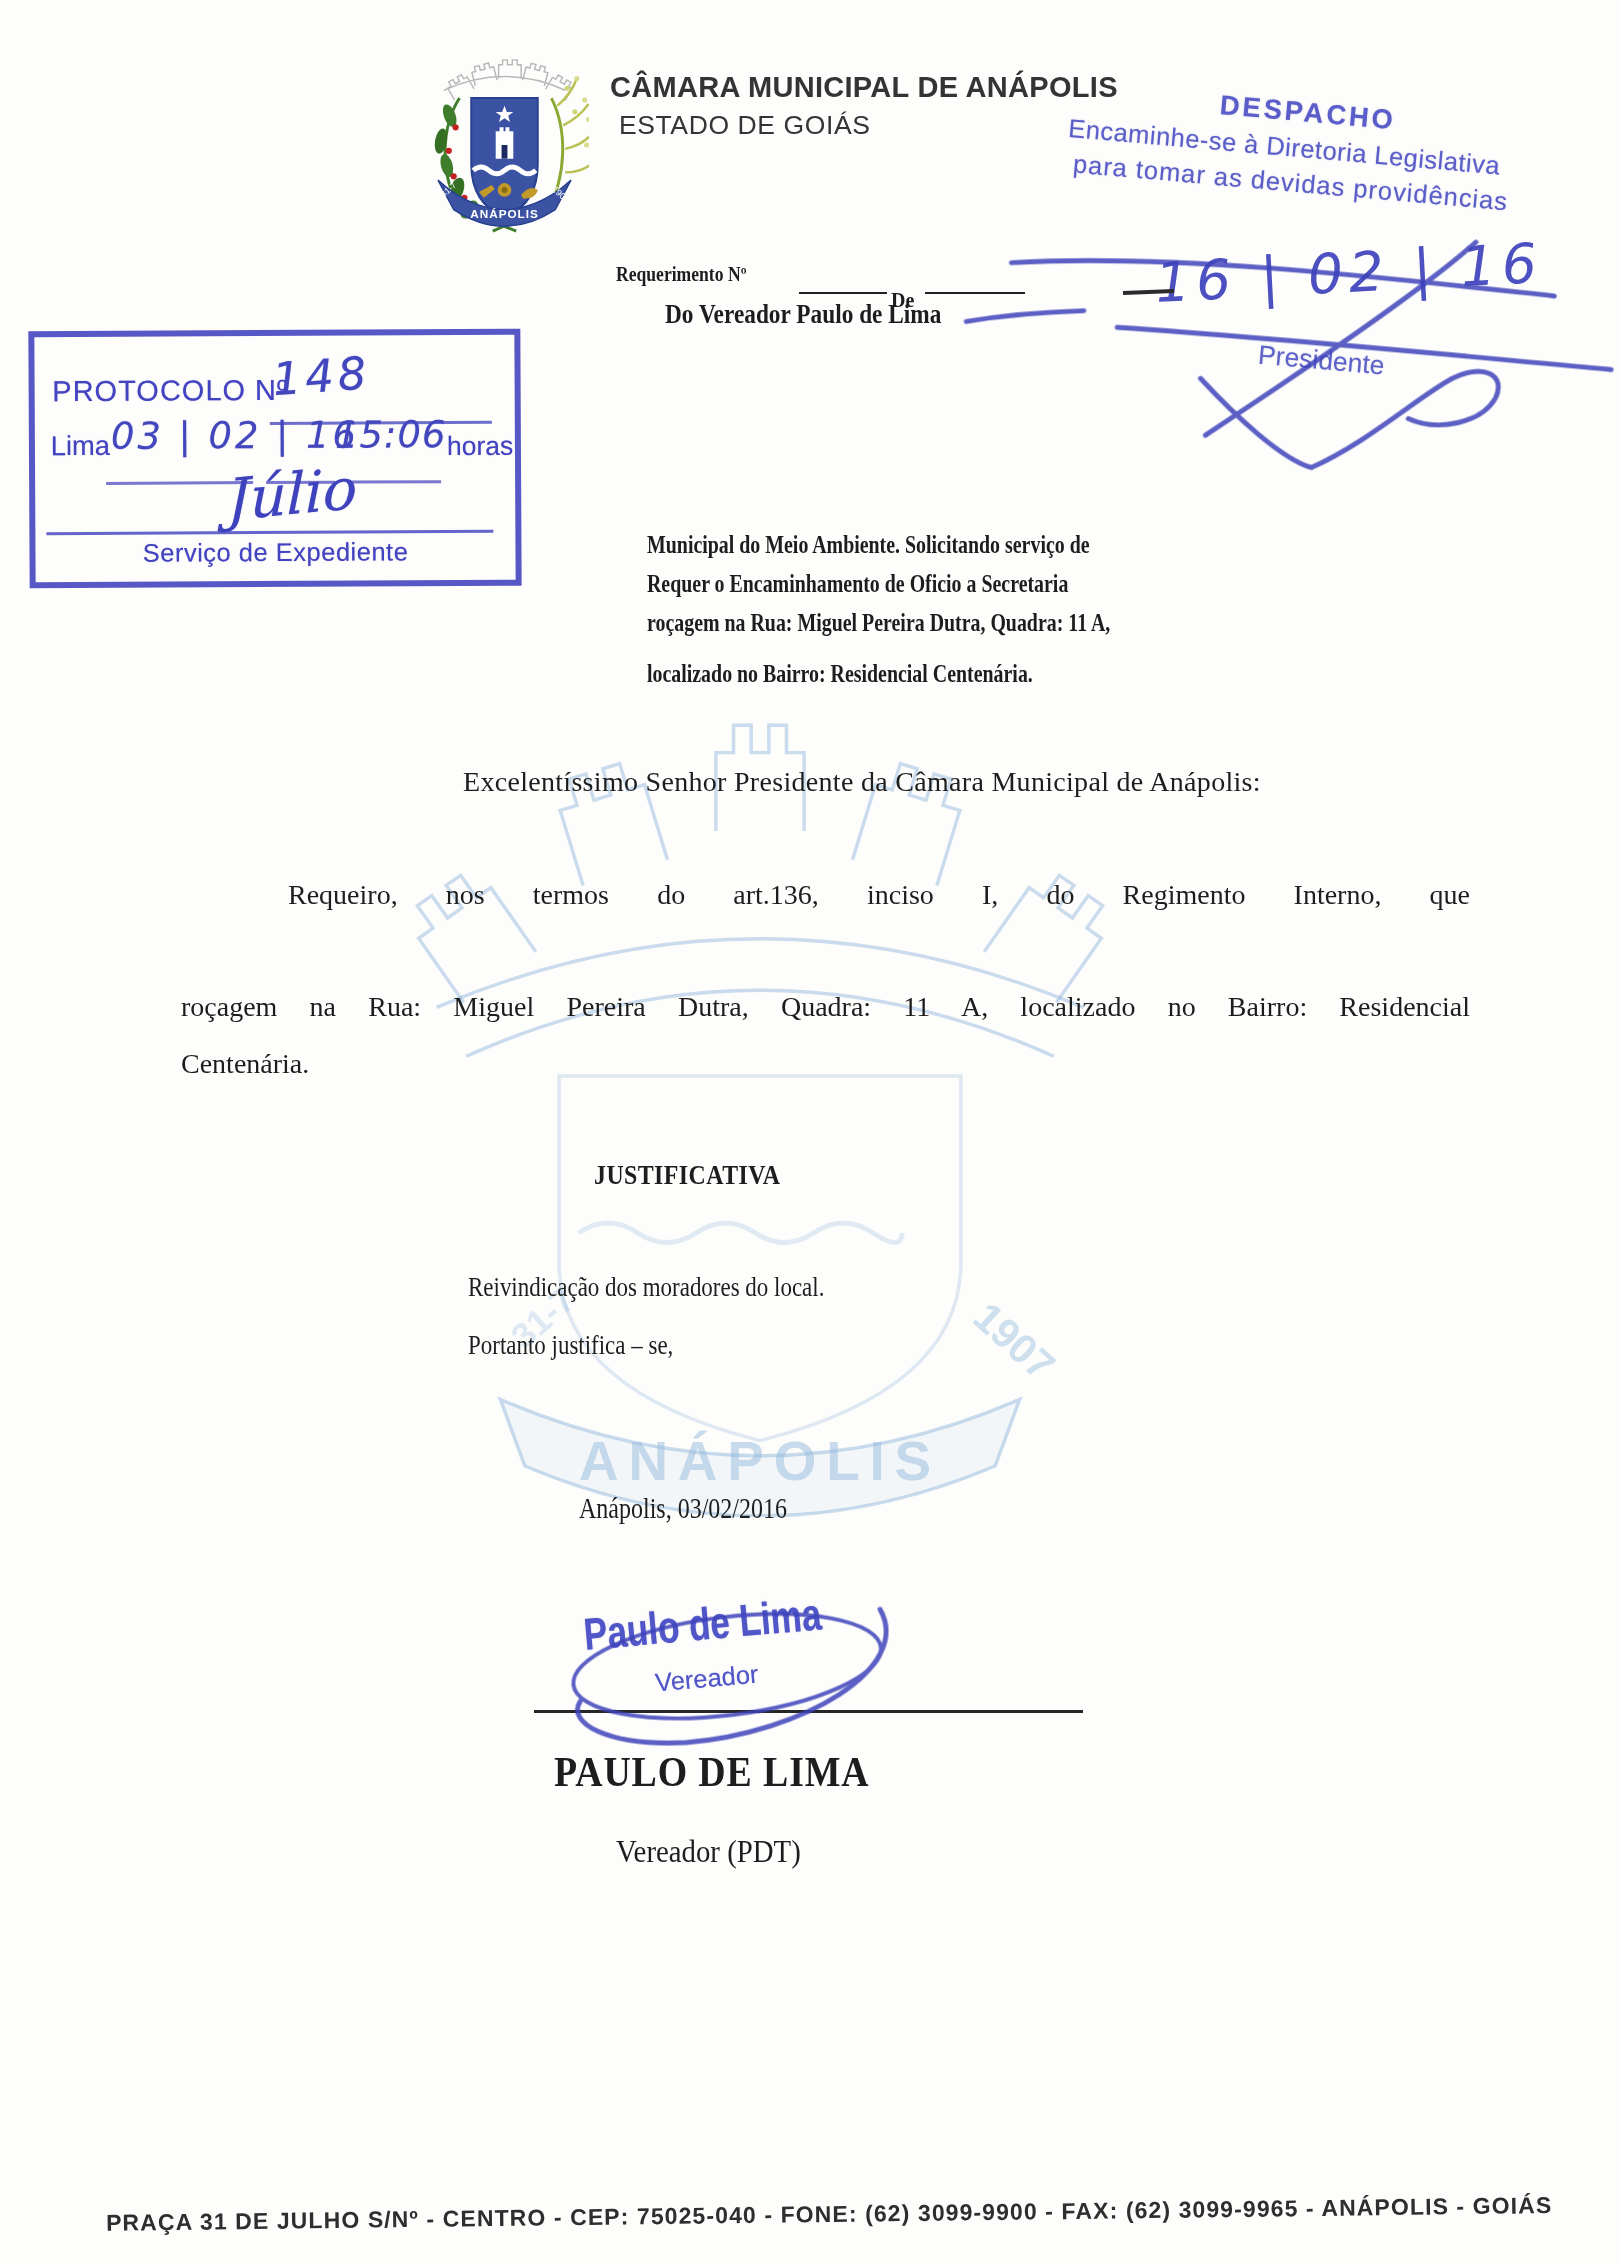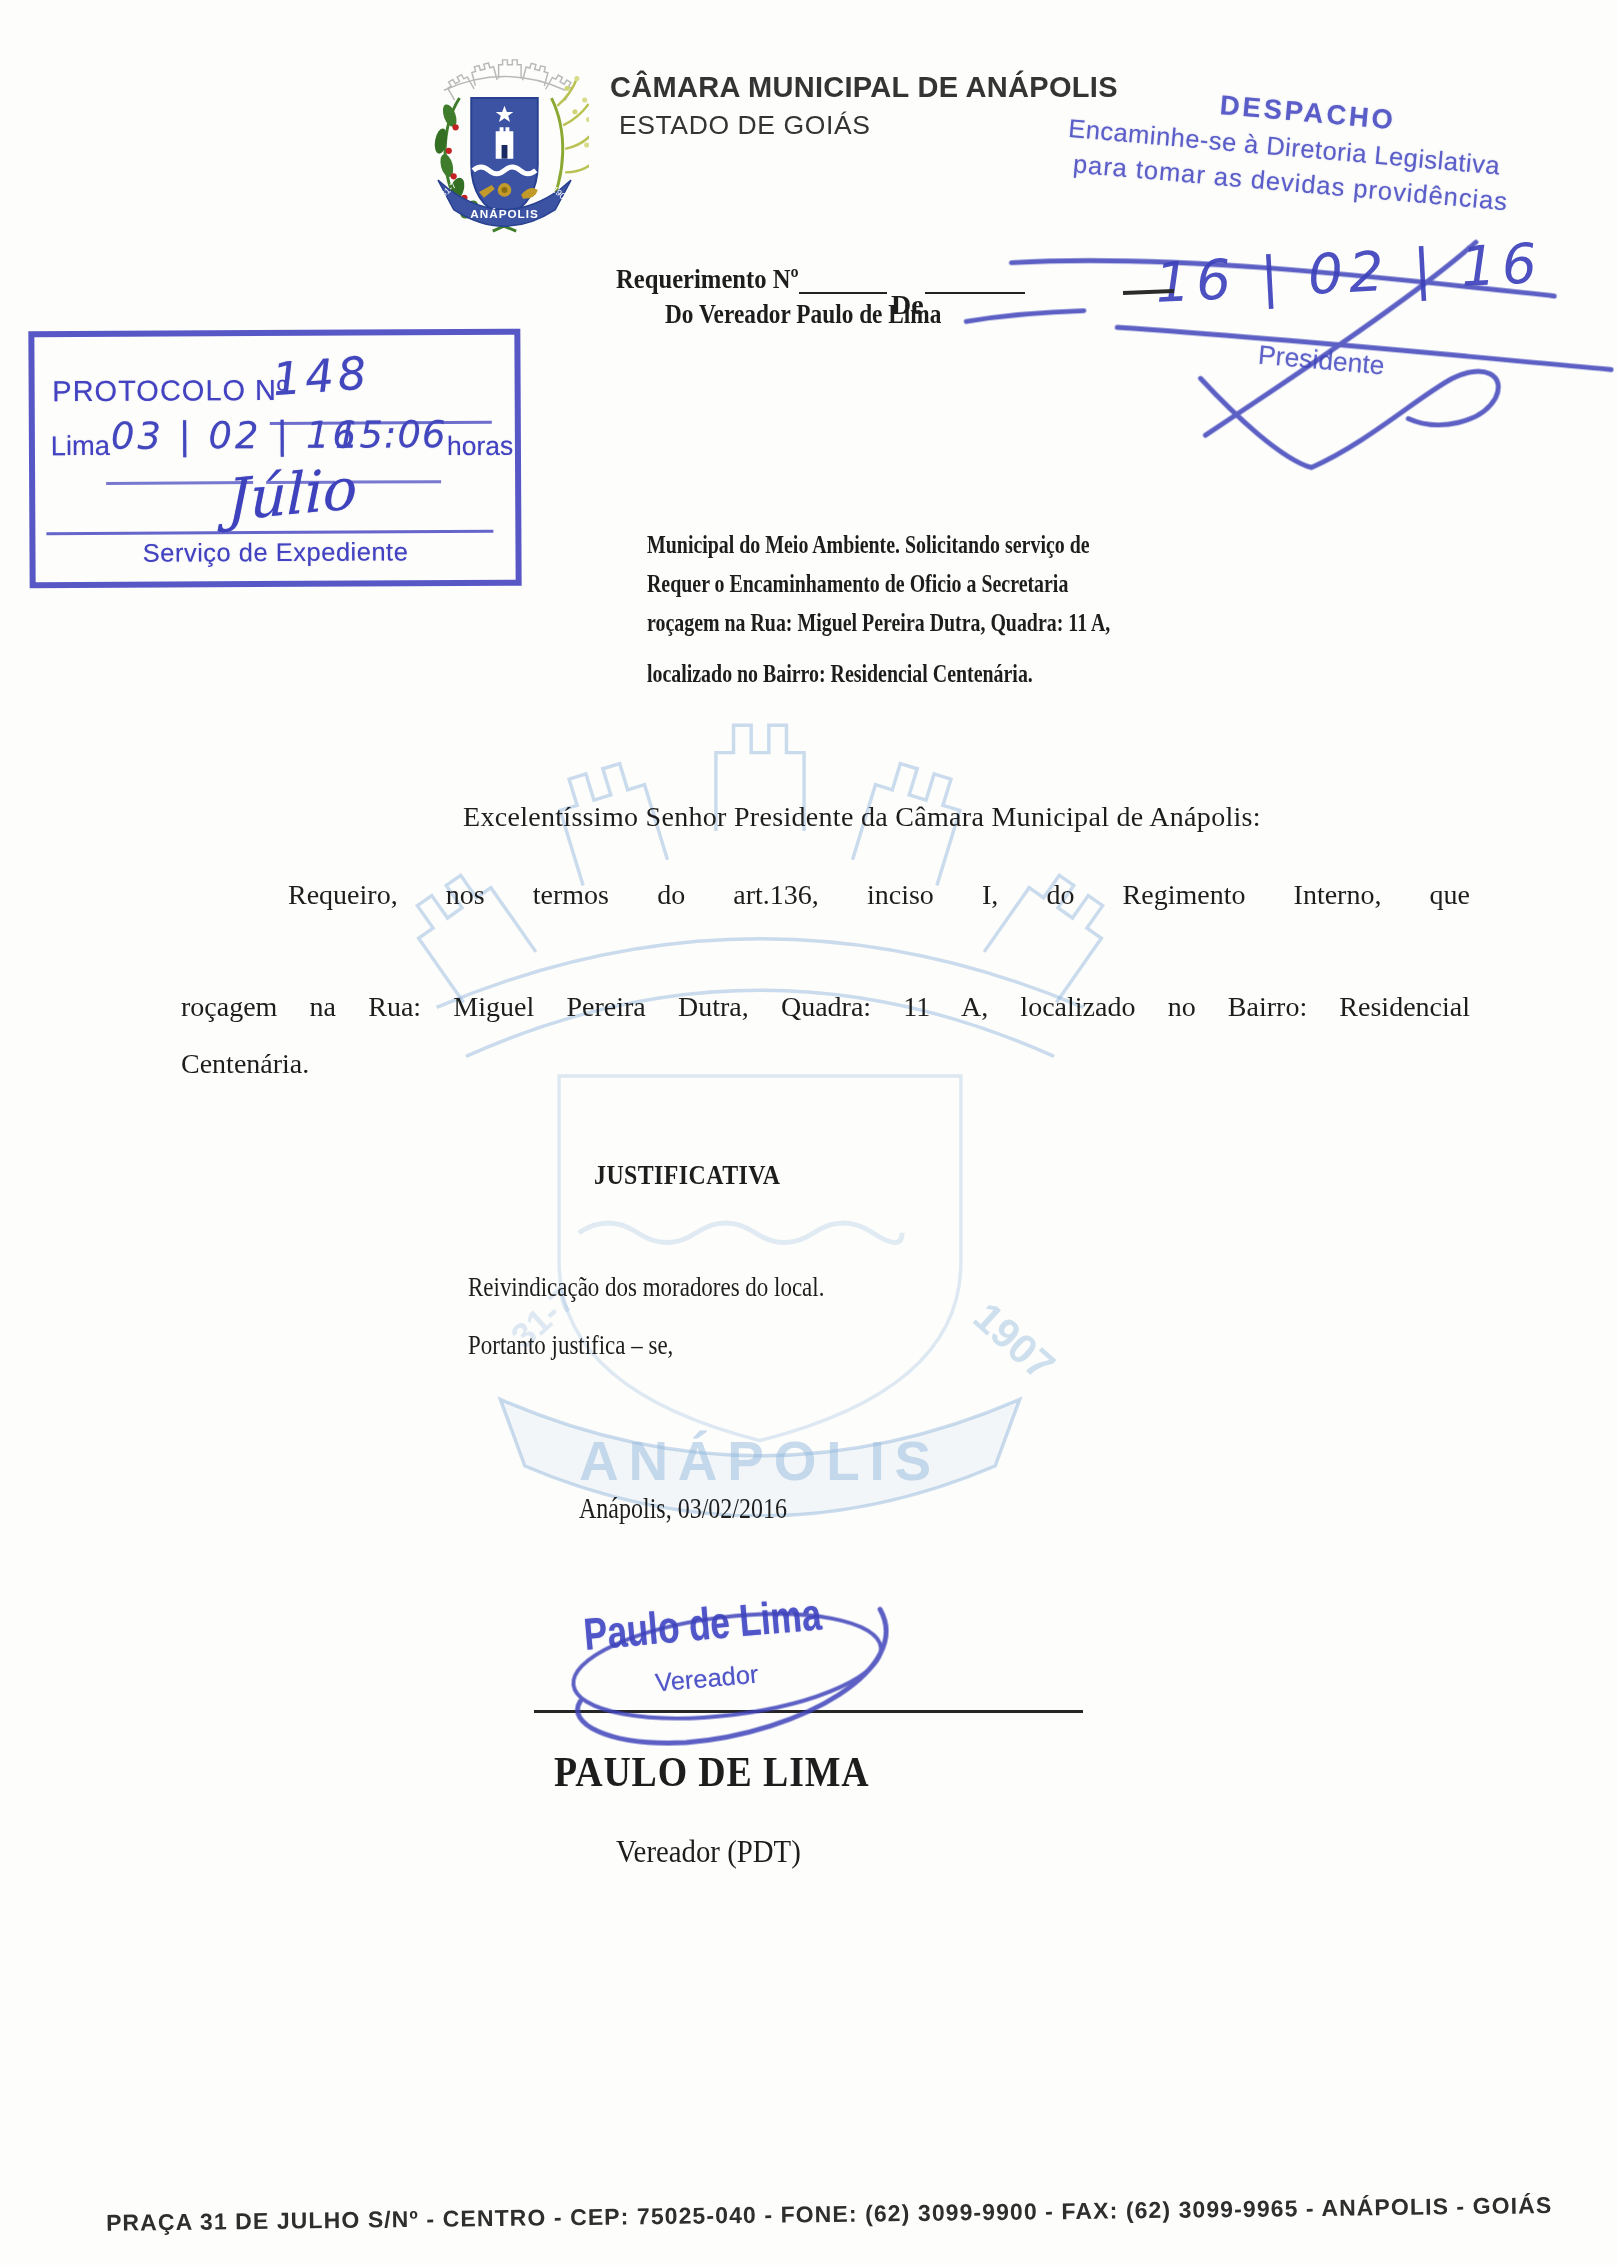--- a/index.html
+++ b/index.html
@@ -33,21 +33,21 @@
   }
   .despacho .t{margin-left:149px;font-size:27.4px;letter-spacing:2.9px;font-weight:bold;}
   .despacho .l1{margin-top:5.9px;font-size:25.5px;letter-spacing:0.5px;white-space:nowrap;}
   .despacho .l2{margin-top:5.9px;margin-left:7.8px;font-size:25.5px;letter-spacing:1px;white-space:nowrap;}
   .hand{font-family:"DejaVu Sans",sans-serif;font-style:italic;color:var(--pen-blue);}
   .despacho-date{left:1155px;top:241px;font-size:55px;letter-spacing:5.9px;transform:rotate(-3deg);opacity:.95;}
   .presidente{left:1258px;top:345px;font-size:26.5px;color:rgba(85,89,198,.92);transform:rotate(5deg);
     font-family:"Liberation Sans",sans-serif;text-shadow:0 0 1.5px rgba(85,89,198,.4);}
 
   
-  .reqline{left:616px;top:263px;height:39px;width:470px;font-weight:bold;font-size:28px;}
+  .reqline{left:616px;top:263px;height:39px;width:470px;font-weight:bold;font-size:20px;}
   .reqline .lbl{position:absolute;left:0;top:0;transform:scaleX(.88);transform-origin:0 50%;white-space:nowrap;}
   .reqline .bl1{position:absolute;left:183px;top:29px;width:88px;border-bottom:2.9px solid #222;}
   .reqline .de{position:absolute;left:275px;top:8px;margin-top:18px;}
   .reqline .bl2{position:absolute;left:309px;top:29px;width:100px;border-bottom:2.9px solid #222;}
   .authorline{left:665px;top:299px;font-size:26.5px;font-weight:bold;}
   .blackdash{left:1123px;top:290px;width:51px;height:3.9px;background:#2b2b2b;transform:rotate(-2deg);}
 
   
   .protocolo{
     left:29px;top:330px;width:492px;height:257px;
@@ -71,21 +71,21 @@
   .p-sigline{left:10.8px;top:195px;width:447px;height:2.9px;background:rgba(62,62,190,.8);}
   .p-office{left:0;top:202px;width:100%;text-align:center;font-size:25.5px;letter-spacing:0.5px;}
 
   
   .request{left:647px;top:525px;width:461px;font-weight:bold;font-size:25.5px;line-height:39px;}
   .request .rl{height:39px;}
   .request .rl span{display:inline-block;white-space:nowrap;transform:scaleX(.78);transform-origin:0 60%;}
   .request .gap{margin-top:11.8px;}
 
   
-  .salutation{left:463px;top:766px;font-size:28px;letter-spacing:0.3px;margin-top:35px;}
+  .salutation{left:463px;top:766px;font-size:28px;letter-spacing:0.3px;}
   .body-line{font-size:28px;height:41px;}
   .jl{text-align:justify;text-align-last:justify;}
   .bl1{left:288px;top:879px;width:1182px;}
   .bl2{left:181px;top:935px;width:1289px;}
   .bl3{left:181px;top:991px;width:1289px;}
   .bl4{left:181px;top:1048px;width:1289px;}
 
   .justif-title{left:594px;top:1160px;font-size:26.5px;font-weight:bold;letter-spacing:0.5px;}
   .justif-title .nowrap{transform:scaleX(.9);}
   .just1{left:468px;top:1271px;font-size:28px;}

